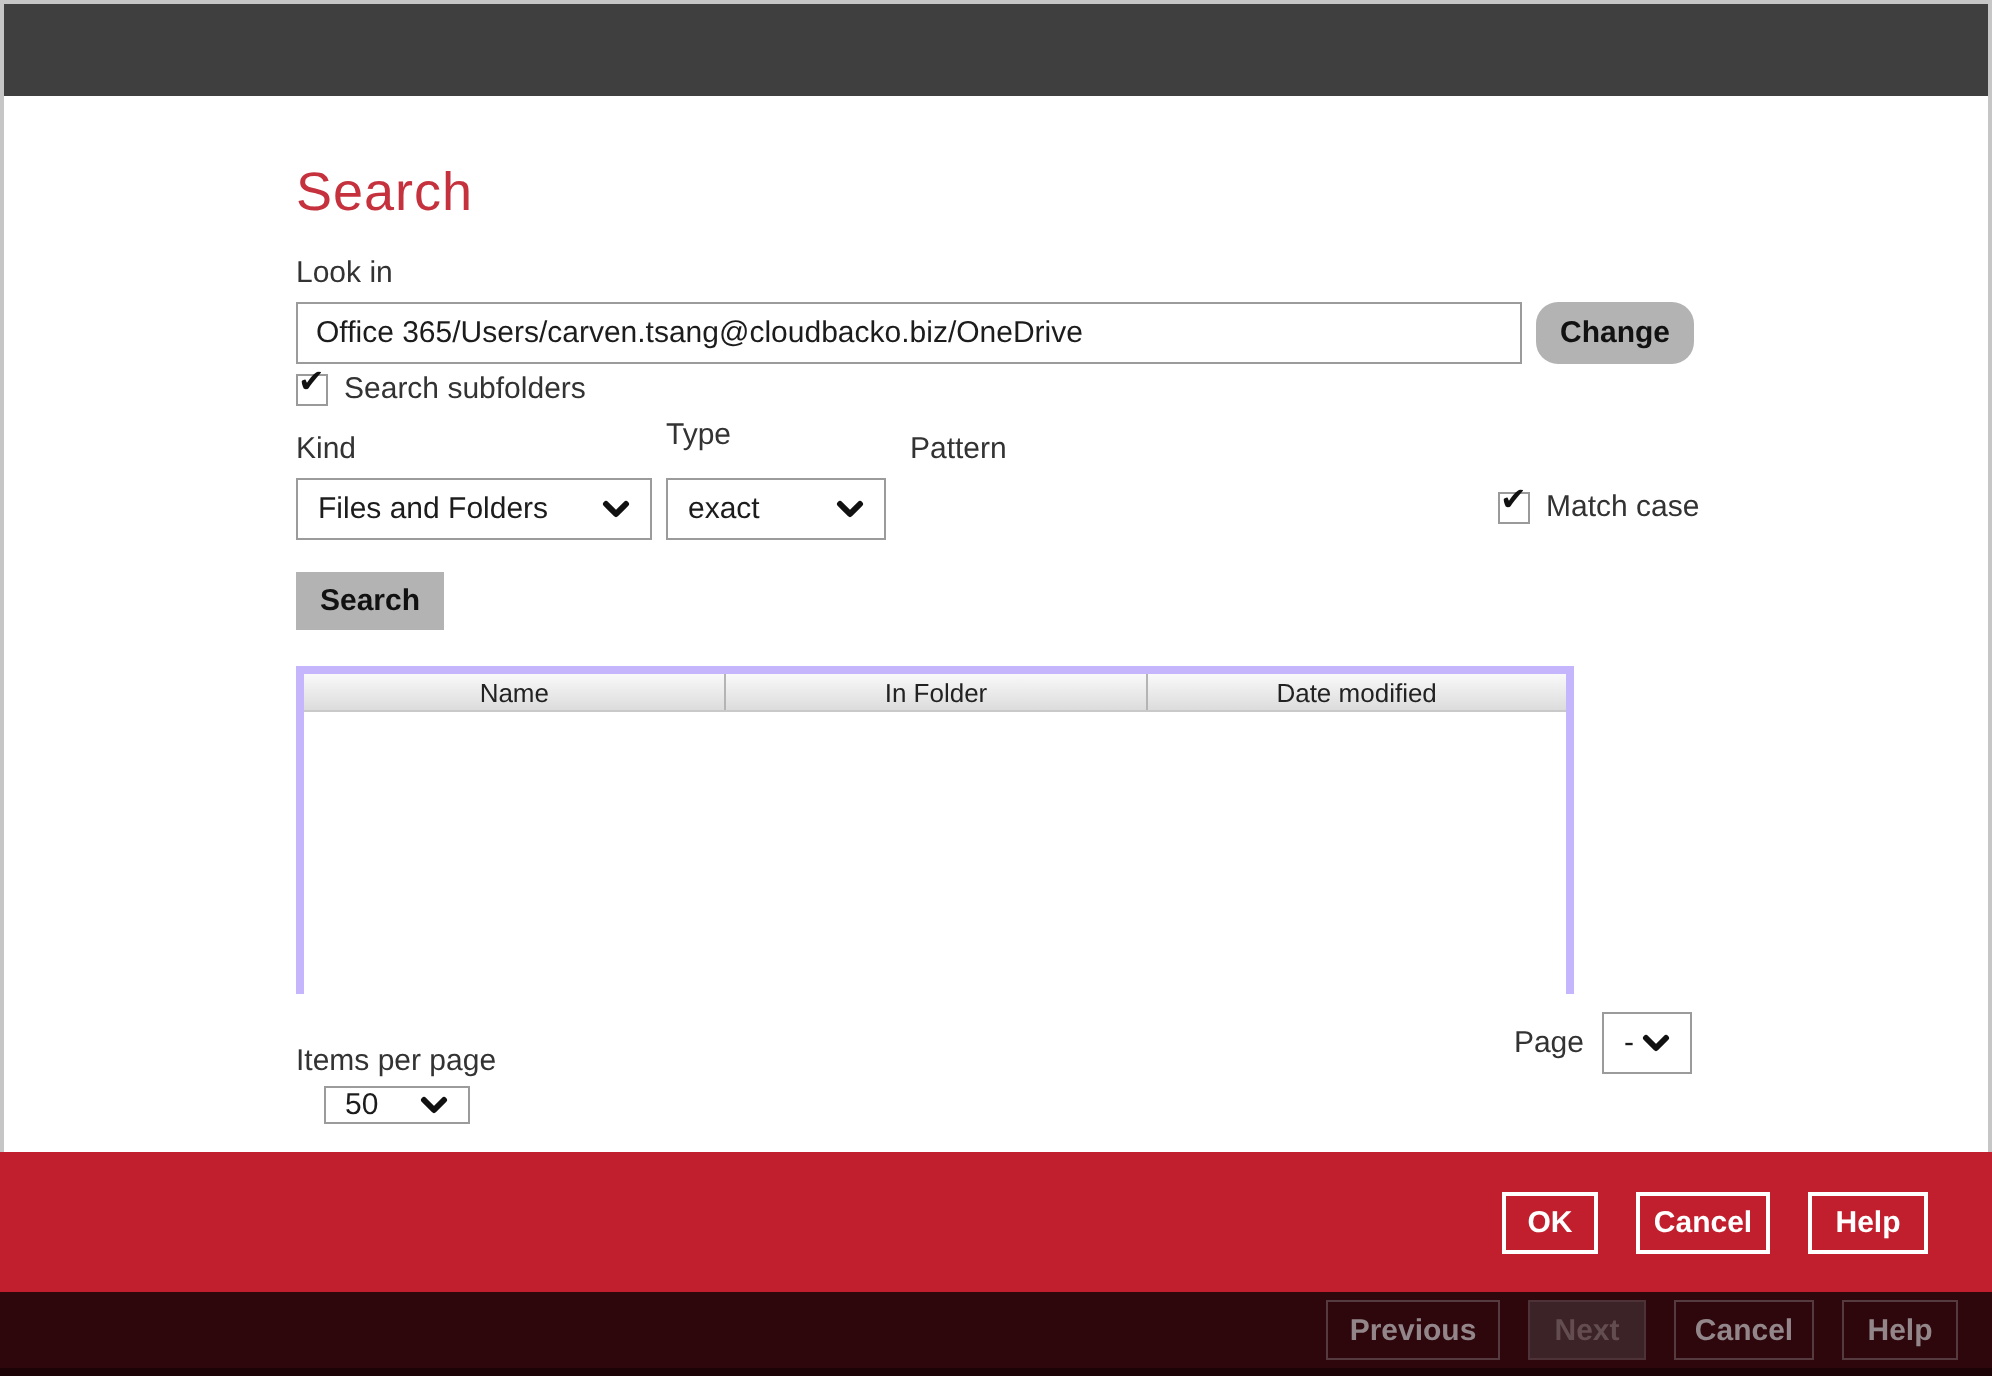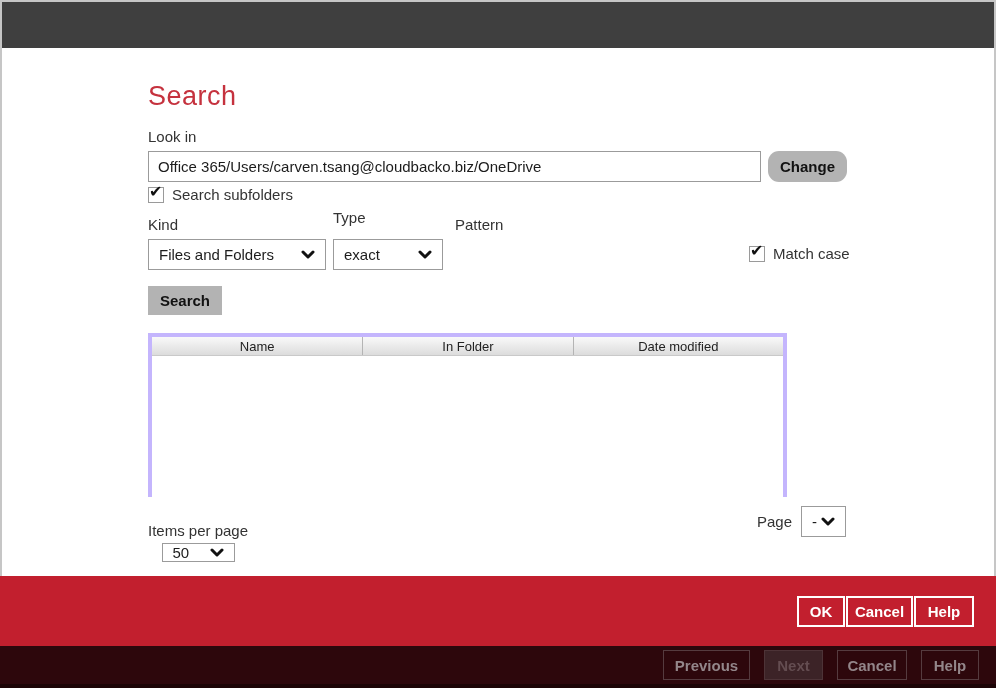--- a/index.html
+++ b/index.html
@@ -109,21 +109,21 @@
   .sel-items { width: 73px; }
   .sel-page  { width: 45px; }
 
   .chevron-svg { flex: 0 0 auto; display: block; }
 
   
   .red-bar {
     position: absolute; left: 0; top: 576px; right: 0; height: 70px;
     background: #c21f2e;
     display: flex; align-items: center; justify-content: flex-end;
-    gap: 1px; padding-right: 22px;
+    gap: 19px; padding-right: 32px;
   }
   .red-btn {
     height: 31px; background: transparent; border: 2px solid #ffffff;
     color: #ffffff; font-family: inherit; font-size: 15px; font-weight: 700;
     cursor: pointer;
   }
   .btn-ok     { width: 48px; }
   .btn-cancel { width: 67px; }
   .btn-help   { width: 60px; }
 

